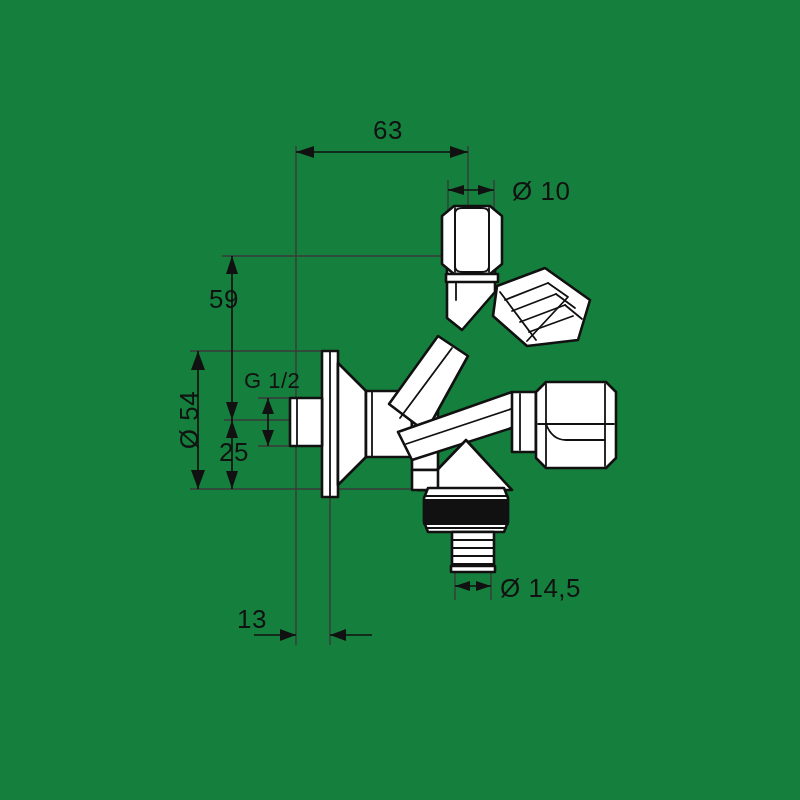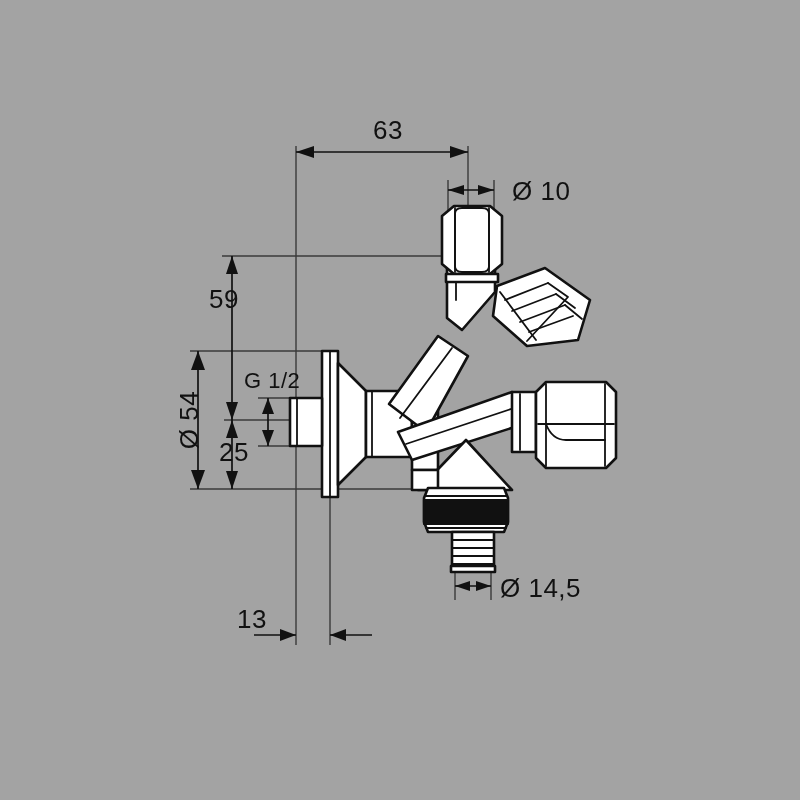--- a/index.html
+++ b/index.html
@@ -14,21 +14,21 @@
     font-family: "Liberation Sans", sans-serif;
     overflow: hidden;
     position: relative;
   }
   #drawing-root {
     position: absolute;
     left: 0;
     top: 0;
     width: 800px;
     height: 800px;
-    background: #a3a3a3;
+    background: #15803d;
   }
   svg.sheet {
     display: block;
     width: 800px;
     height: 800px;
   }
   .dimtext {
     font-family: "Liberation Sans", sans-serif;
     font-size: 26px;
     fill: #111111;

